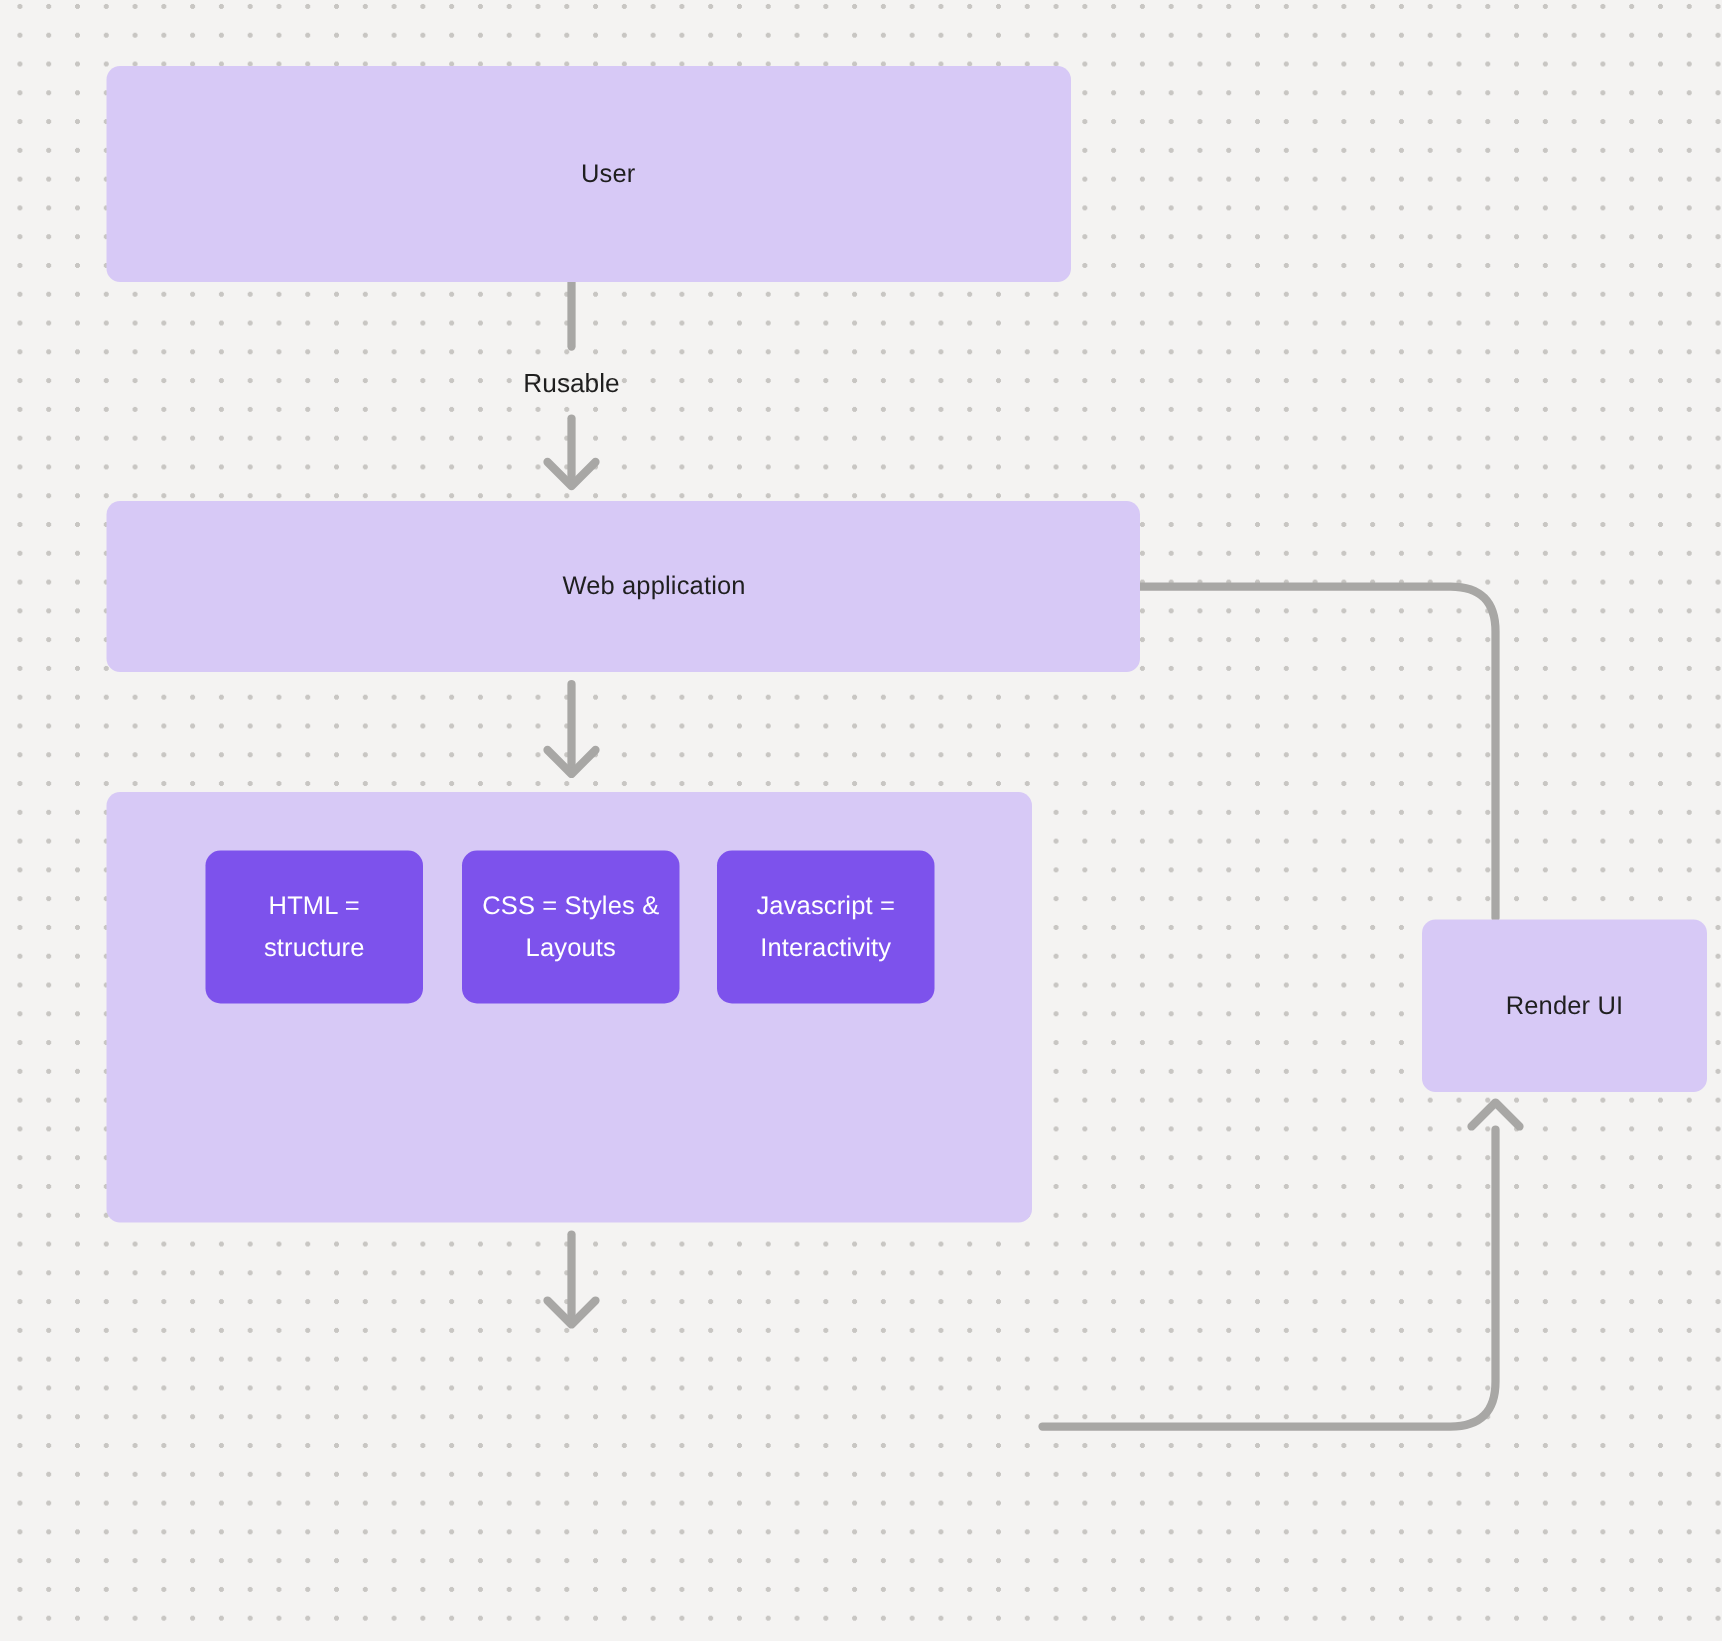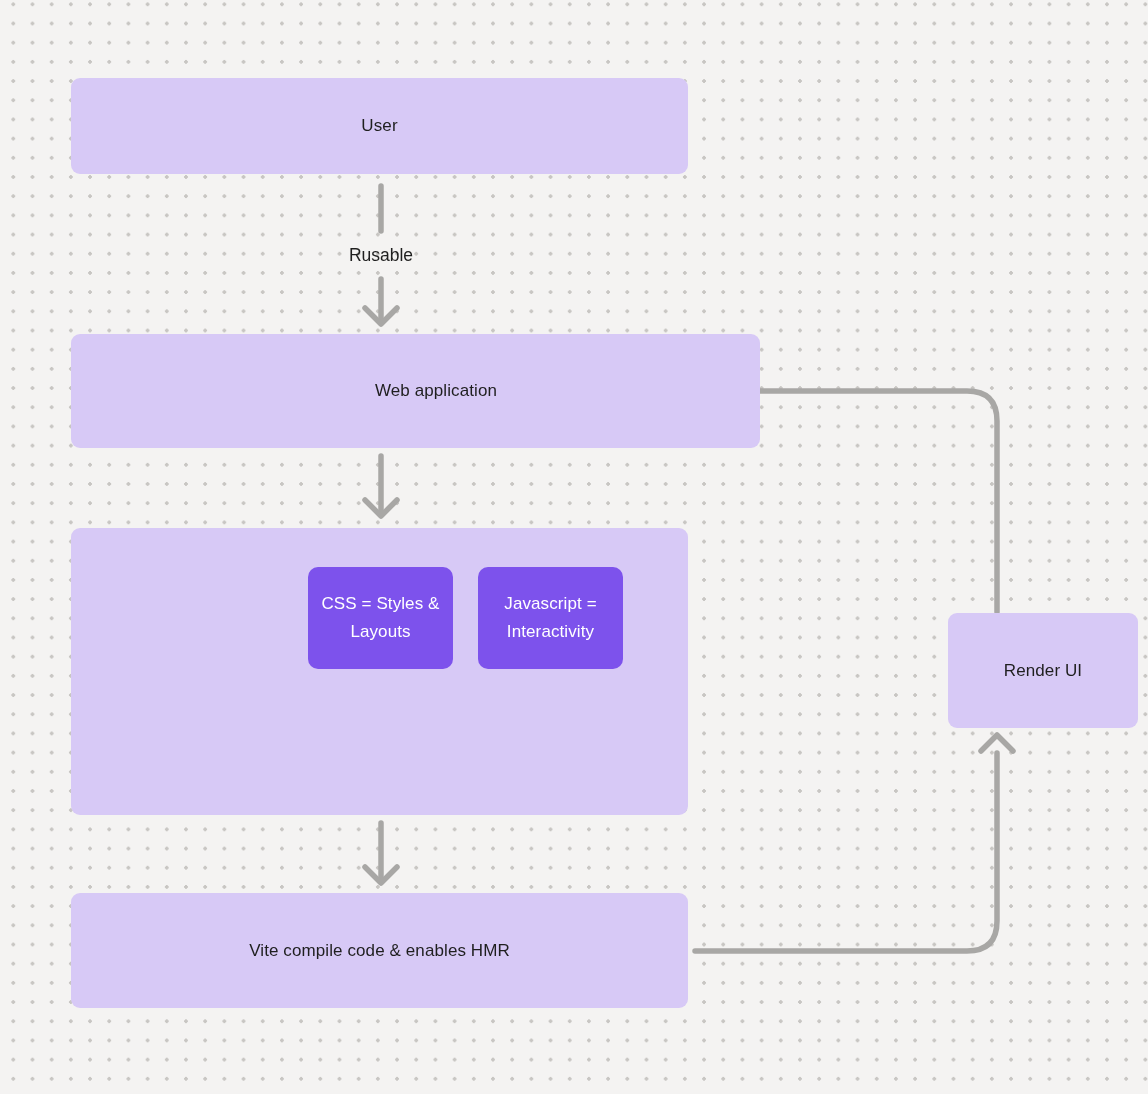--- a/index.html
+++ b/index.html
@@ -31,21 +31,21 @@
     background:var(--node_fill_light);
     border-radius:9px;
     display:flex;
     align-items:center;
     justify-content:center;
     color:var(--text_dark);
     font-size:17px;
     letter-spacing:0.1px;
     text-align:center;
   }
-  .node-user{left:71px;top:78px;width:617px;height:96px;}
+  .node-user{left:71px;top:44px;width:617px;height:144px;padding-left:26px;}
   .node-webapp{left:71px;top:334px;width:648px;height:114px;padding-left:41px;}
   .node-group{left:71px;top:528px;width:617px;height:287px;display:block;}
   .node-vite{left:71px;top:893px;width:617px;height:115px;}
   .node-render{left:948px;top:613px;width:190px;height:115px;}
   .chip{
     position:absolute;
     top:39px;
     width:145px;
     height:102px;
     background:var(--node_fill_dark);
@@ -133,29 +133,29 @@
     <span>User</span>
   </div>
 
   <div class="edge-label">Rusable</div>
 
   <div class="node node-webapp">
     <span>Web application</span>
   </div>
 
   <div class="node node-group">
+    <div class="chip chip-html">
+      <span>HTML = structure</span>
+    </div>
     <div class="chip chip-css">
       <span>CSS = Styles &amp; Layouts</span>
     </div>
     <div class="chip chip-js">
       <span>Javascript = Interactivity</span>
     </div>
   </div>
 
-  <div class="node node-vite">
-    <span>Vite compile code &amp; enables HMR</span>
-  </div>
 
   <div class="node node-render">
     <span>Render UI</span>
   </div>
 
 </div>
 
 </body></html>

